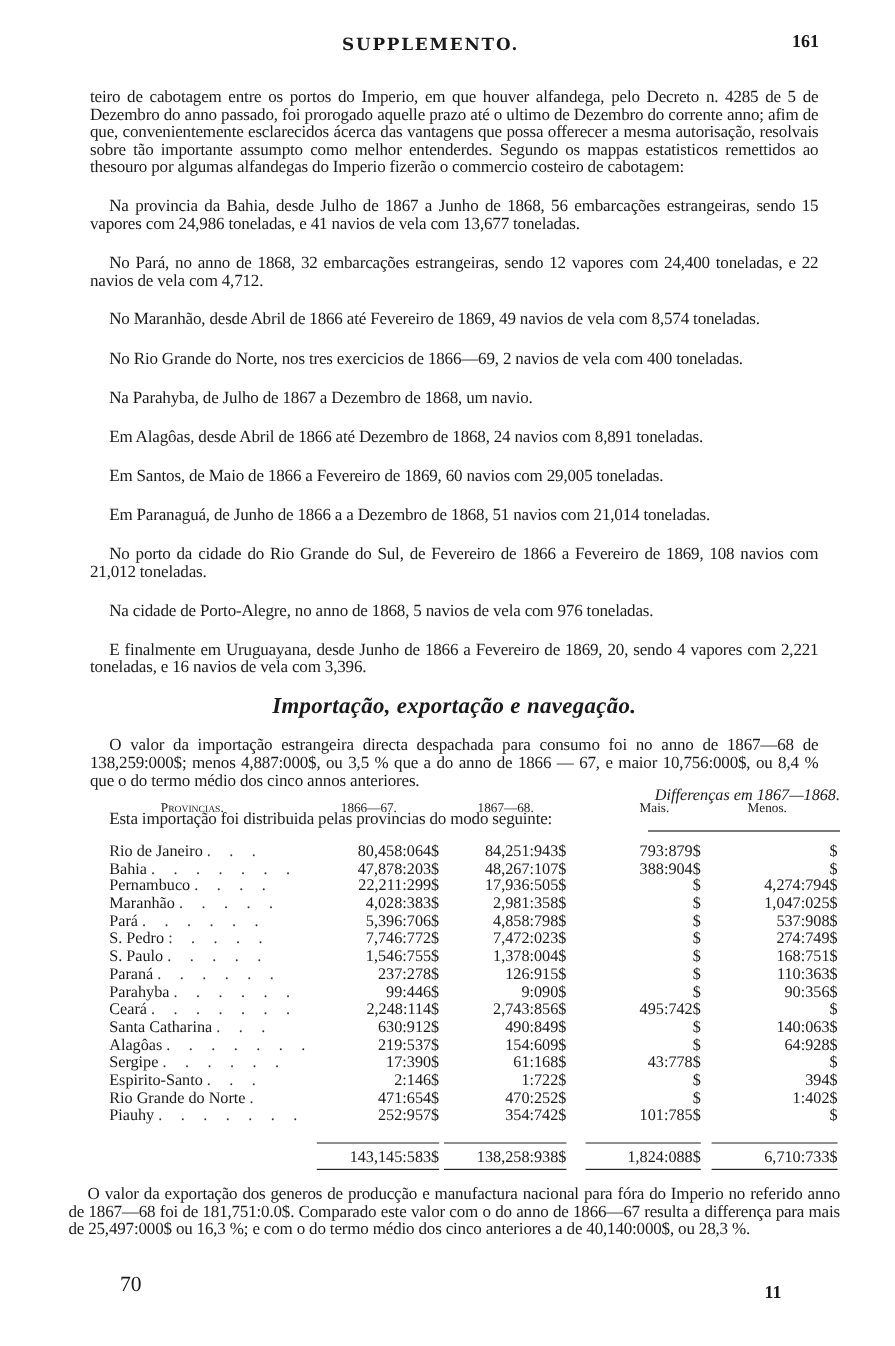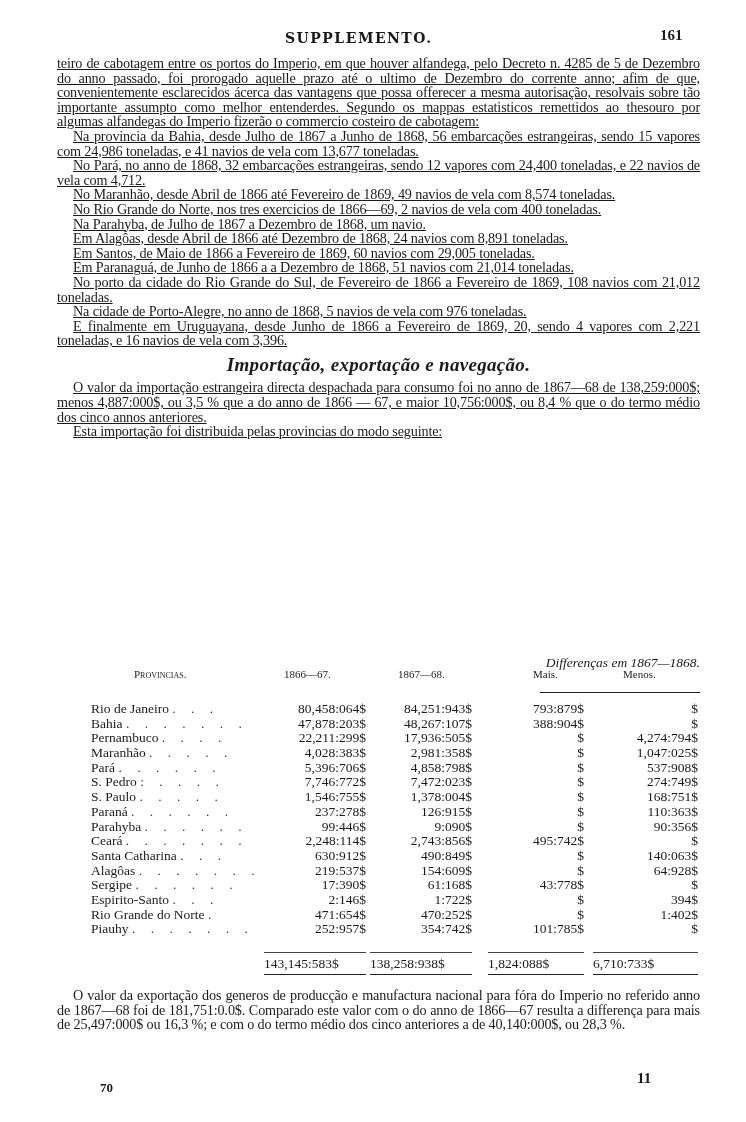--- a/index.html
+++ b/index.html
@@ -13,21 +13,21 @@
   .running-title {
     position: absolute; left: 285px; top: 0; font-weight: bold; letter-spacing: 1.5px;
     font-size: 14px; font-family: "DejaVu Serif", serif; font-variant: small-caps;
   }
   .page-number { position: absolute; left: 660px; top: -3px; font-weight: bold; font-size: 15px; }
   .body-text {
     position: absolute; left: 57px; top: 56px; width: 643px;
     font-size: 14.2px; line-height: 14.6px; text-align: justify;
     font-stretch: condensed; letter-spacing: -0.15px;
   }
-  .body-text p { margin: 0; text-indent: 16px; text-decoration: underline; }
+  .body-text p { margin: 18px; text-indent: 16px; }
   .body-text p.noindent { text-indent: 0; }
   .section-title {
     text-align: center; font-weight: bold; font-style: italic; font-size: 19px;
     margin: 10px 0 8px 0; letter-spacing: 0.3px;
   }
   .table-wrap { position: absolute; left: 88px; top: 655px; width: 615px; font-size: 13.5px; }
   .diff-head {
     position: absolute; left: 452px; top: 0; width: 160px; text-align: right; font-style: italic;
     border-bottom: 1.5px solid #222; padding-bottom: 21px; line-height: 16px;
   }
@@ -35,23 +35,23 @@
   .rows { position: absolute; top: 47px; left: 0; width: 615px; }
   .row { height: 14.7px; line-height: 14.7px; position: relative; white-space: nowrap; }
   .cell { position: absolute; top: 0; }
   .c-prov { left: 3px; width: 180px; }
   .c-a { left: 170px; width: 108px; text-align: right; }
   .c-b { left: 276px; width: 108px; text-align: right; }
   .c-m { left: 388px; width: 108px; text-align: right; }
   .c-n { left: 494px; width: 116px; text-align: right; }
   .dots { color: #333; letter-spacing: 6px; }
   .totals { position: absolute; top: 297px; left: 0; width: 615px; height: 24px; }
-  .tot { position: absolute; top: 0; text-align: left; border-top: 1px solid #444; border-bottom: 1.5px solid #222; padding: 3px 0 2px 0; }
+  .tot { position: absolute; top: 0; text-align: right; border-top: 1px solid #444; border-bottom: 1.5px solid #222; padding: 3px 0 2px 0; }
   .foot { position: absolute; top: 1040px; left: 0; width: 746px; }
-  .sig-left { position: absolute; left: 100px; top: 20px; font-weight: bold; font-size: 13px; margin-top: 20px; }
+  .sig-left { position: absolute; left: 100px; top: 20px; font-weight: normal; font-size: 18px; }
   .sig-right { position: absolute; left: 637px; top: 30px; font-weight: bold; font-size: 15px; }
   .tail-text {
     position: absolute; left: 57px; top: 988px; width: 643px;
     font-size: 14.2px; line-height: 14.6px; text-align: justify; letter-spacing: -0.15px;
   }
   .tail-text p { margin: 0; text-indent: 16px; }
 </style>
 </head>
 <body>
 

